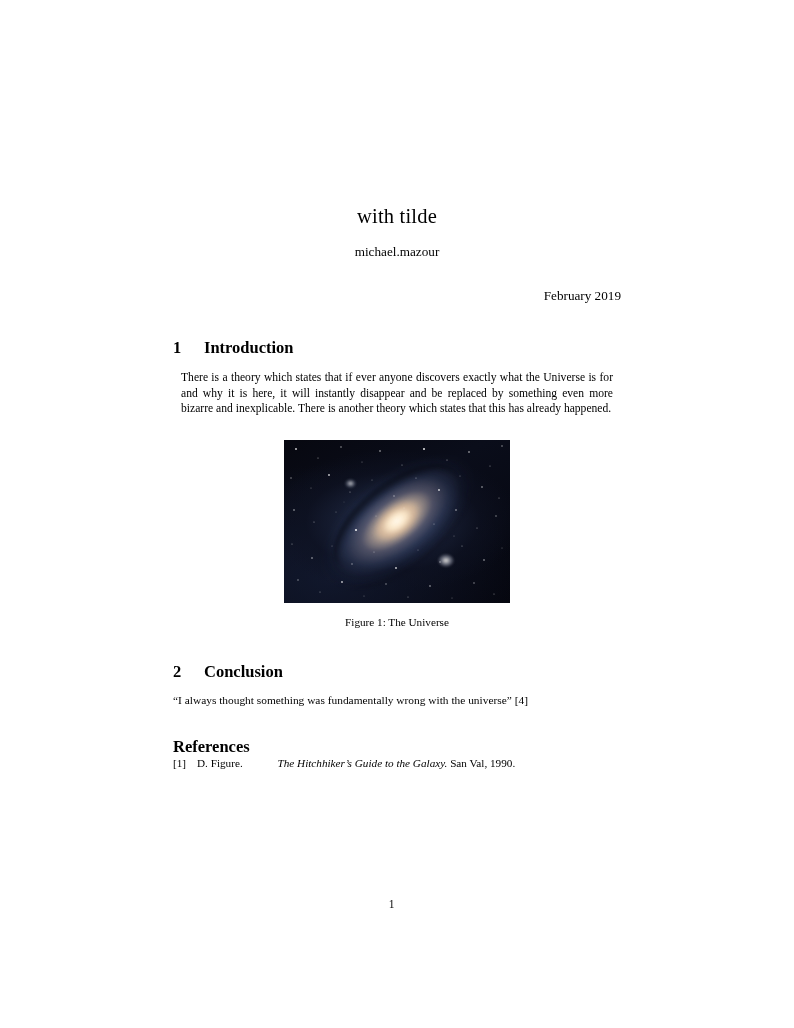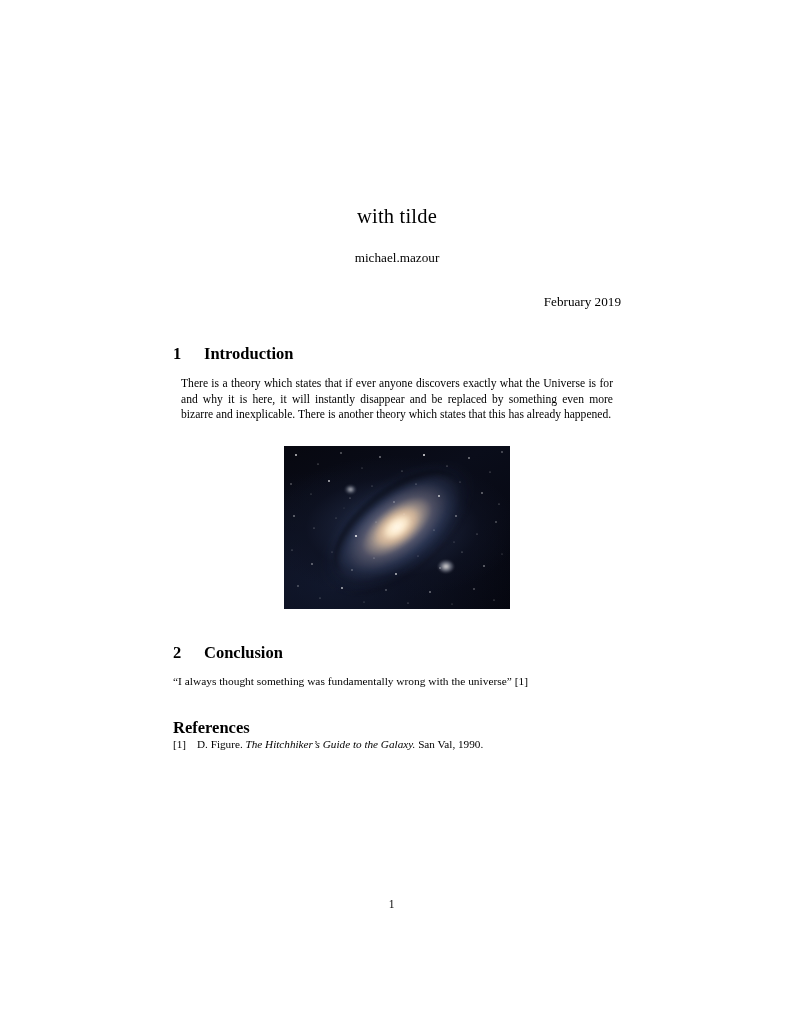--- a/index.html
+++ b/index.html
@@ -29,21 +29,21 @@
   }
   .doc-title {
     text-align: center;
     font-size: 20.5px;
     margin-top: 205px;
     letter-spacing: 0.2px;
   }
   .doc-author {
     text-align: center;
     font-size: 13.2px;
-    margin-top: 22px;
+    margin-top: 16px;
   }
   .doc-date {
     text-align: right;
     font-size: 13.2px;
     margin-top: 28px;
   }
   .section-heading {
     font-size: 16.5px;
     font-weight: bold;
     margin-top: 34px;
@@ -178,21 +178,21 @@
   .ref-item {
     font-size: 11.2px;
     display: flex;
     gap: 7px;
   }
   .ref-label {
     width: 17px;
     flex: 0 0 17px;
   }
   .ref-body { flex: 1 1 auto; }
-  .ref-title { font-style: italic; }
+  .ref-title { font-style: italic; margin-left: 32px; }
   .page-number {
     position: absolute;
     left: 0;
     right: 0;
     top: 898px;
     text-align: center;
     font-size: 11.5px;
   }
 </style>
 </head>
@@ -273,26 +273,27 @@
             <circle cx="146" cy="146" r="0.8" opacity="0.7"></circle>
             <circle cx="168" cy="158" r="0.5" opacity="0.45"></circle>
             <circle cx="190" cy="143" r="0.7" opacity="0.6"></circle>
             <circle cx="210" cy="154" r="0.6" opacity="0.5"></circle>
             <circle cx="120" cy="68" r="0.5" opacity="0.4"></circle>
             <circle cx="60" cy="62" r="0.4" opacity="0.4"></circle>
             <circle cx="170" cy="96" r="0.5" opacity="0.45"></circle>
           </g>
         </svg>
       </div>
+      <div class="figure-caption">Figure 1: The Universe</div>
     </div>
 
     <div class="section-heading">
       <span class="num">2</span><span>Conclusion</span>
     </div>
-    <p class="quote-text">“I always thought something was fundamentally wrong with the universe” [1]</p>
+    <p class="quote-text">“I always thought something was fundamentally wrong with the universe” [4]</p>
 
     <div class="references-heading">References</div>
     <div class="ref-item">
       <span class="ref-label">[1]</span>
       <span class="ref-body">
         <span>D. Figure.</span>
         <span class="ref-title">The Hitchhiker’s Guide to the Galaxy.</span>
         <span>San Val, 1990.</span>
       </span>
     </div>

